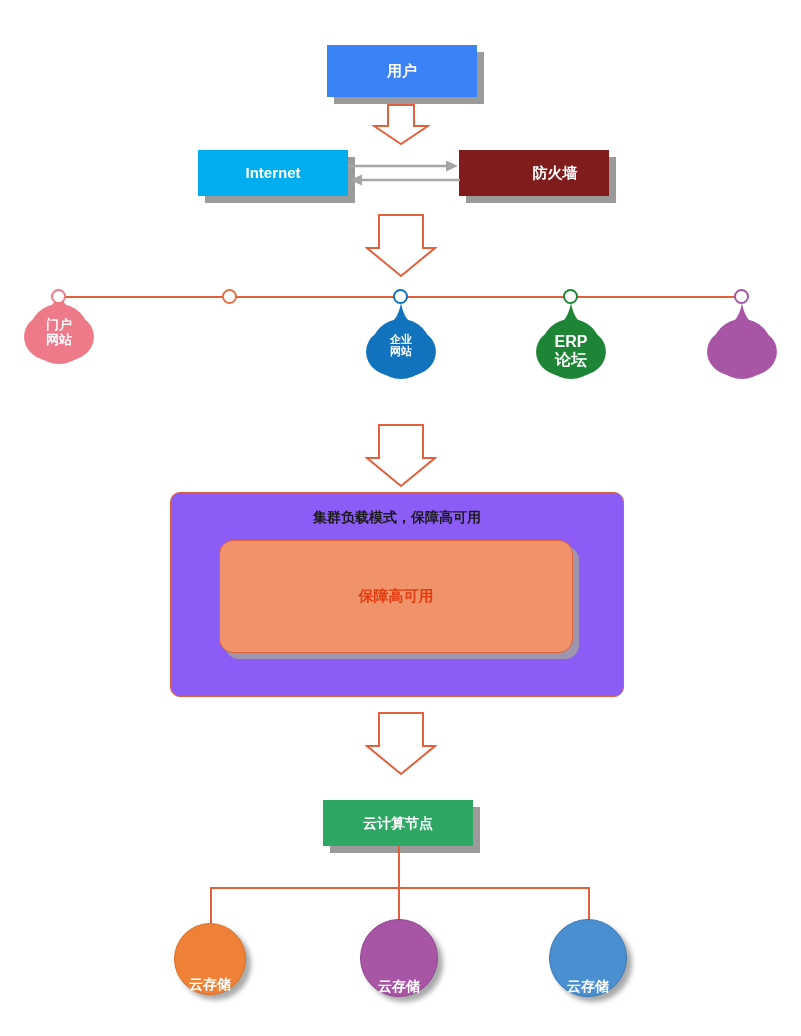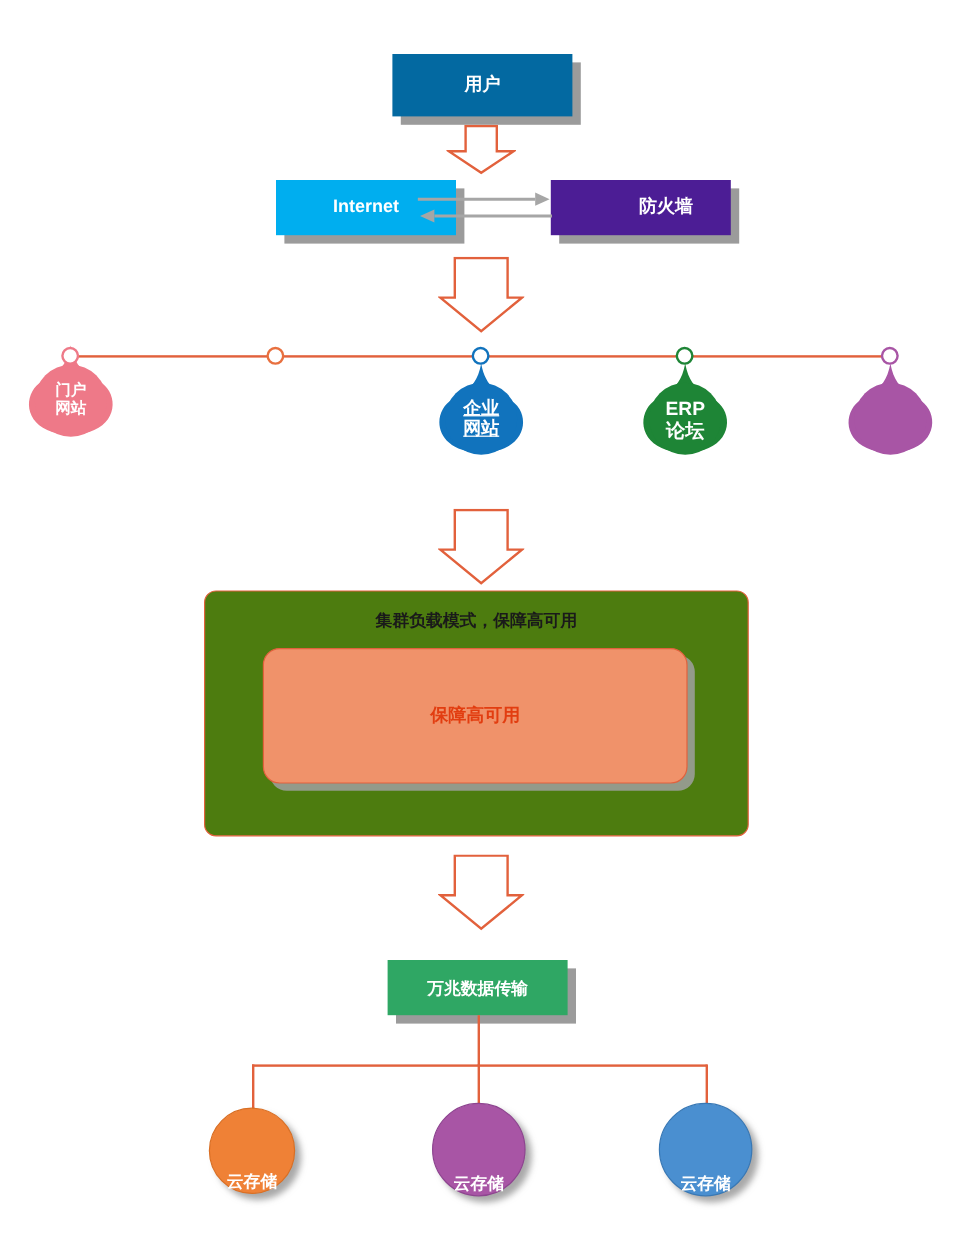--- a/index.html
+++ b/index.html
@@ -25,23 +25,23 @@
     display: flex;
     align-items: center;
     justify-content: center;
     color: #ffffff;
     font-weight: bold;
     box-shadow: 7px 7px 0 0 rgba(150,150,150,0.95);
     box-sizing: border-box;
     text-align: center;
     line-height: 1.15;
   }
-  .box-user      { background: #0369a1; }
+  .box-user      { background: #3b82f6; }
   .box-internet  { background: #00aeef; }
-  .box-firewall  { background: #4c1d95; padding-left: 42px; }
+  .box-firewall  { background: #7f1d1d; padding-left: 42px; }
   .box-transfer  { background: #2fa764; }
 
   
   .block-arrow { position: absolute; }
 
   
   .rail {
     position: absolute;
     background: #e2613c;
     height: 2px;
@@ -61,21 +61,21 @@
     border-radius: 50%;
     background: #ffffff;
     box-sizing: border-box;
   }
 
   
   .cluster-outer {
     position: absolute;
     border: 1.6px solid #e2613c;
     border-radius: 10px;
-    background: #4d7c0f;
+    background: #8b5cf6;
     box-sizing: border-box;
   }
   .cluster-title {
     position: absolute;
     width: 100%;
     text-align: center;
     color: #1a1a1a;
     font-weight: bold;
   }
   .cluster-inner {
@@ -116,21 +116,21 @@
 <div id="canvas">
 
   <div class="flat-box box-user" style="left:327px; top:45px; width:150px; height:52px; font-size:15px;">
     <span>用户</span>
   </div>
 
   <svg class="block-arrow" style="left:372px; top:104px;" width="58" height="42" viewBox="0 0 58 42">
     <polygon points="16,1 42,1 42,22 56,22 29,40 2,22 16,22" fill="#ffffff" stroke="#e2613c" stroke-width="2"></polygon>
   </svg>
 
-  <div class="flat-box box-internet" style="left:198px; top:150px; width:150px; height:46px; font-size:15px;margin-left:32px;">
+  <div class="flat-box box-internet" style="left:198px; top:150px; width:150px; height:46px; font-size:15px;">
     <span>Internet</span>
   </div>
 
   <div class="flat-box box-firewall" style="left:459px; top:150px; width:150px; height:46px; font-size:15px;">
     <span>防火墙</span>
   </div>
 
   <svg class="abs" style="left:348px; top:158px;" width="112" height="34" viewBox="0 0 112 34">
     <g>
       <line x1="0" y1="8" x2="98" y2="8" stroke="#a6a6a6" stroke-width="2.4"></line>
@@ -159,21 +159,21 @@
   </div>
   <div class="ring" style="left:51px; top:289px; width:15px; height:15px; border:2.4px solid #ee7988;"></div>
 
   <div class="ring" style="left:222px; top:289px; width:15px; height:15px; border:2.4px solid #e8703f;"></div>
 
   <div class="pin-wrap" style="left:359px; top:297px; width:84px; height:88px;">
     <svg width="84" height="88" viewBox="0 0 84 88">
       <path d="M42 6 C47 34 66 30 74 44 C82 58 74 80 42 80 C10 80 2 58 10 44 C18 30 37 34 42 6 Z" fill="#1173bd"></path>
       <circle cx="42" cy="52" r="30" fill="#1173bd"></circle>
     </svg>
-    <div class="pin-label" style="top:36px; font-size:15px;text-decoration:underline;">
+    <div class="pin-label" style="top:36px; font-size:11px;">
       <span>企业</span><br><span>网站</span>
     </div>
   </div>
   <div class="ring" style="left:393px; top:289px; width:15px; height:15px; border:2.4px solid #1173bd;"></div>
 
   <div class="pin-wrap" style="left:529px; top:297px; width:84px; height:88px;">
     <svg width="84" height="88" viewBox="0 0 84 88">
       <path d="M42 6 C47 34 66 30 74 44 C82 58 74 80 42 80 C10 80 2 58 10 44 C18 30 37 34 42 6 Z" fill="#1e8536"></path>
       <circle cx="42" cy="52" r="30" fill="#1e8536"></circle>
     </svg>
@@ -203,21 +203,21 @@
     <div class="cluster-inner" style="left:48px; top:47px; width:354px; height:113px;">
       <span class="cluster-inner-label">保障高可用</span>
     </div>
   </div>
 
   <svg class="block-arrow" style="left:365px; top:712px;" width="72" height="64" viewBox="0 0 72 64">
     <polygon points="14,1 58,1 58,34 70,34 36,62 2,34 14,34" fill="#ffffff" stroke="#e2613c" stroke-width="2"></polygon>
   </svg>
 
   <div class="flat-box box-transfer" style="left:323px; top:800px; width:150px; height:46px; font-size:14px;">
-    <span>万兆数据传输</span>
+    <span>云计算节点</span>
   </div>
 
   <div class="connector" style="left:398px; top:846px; width:1.6px; height:42px;"></div>
   <div class="connector" style="left:210px; top:887px; width:379px; height:1.6px;"></div>
   <div class="connector" style="left:210px; top:887px; width:1.6px; height:39px;"></div>
   <div class="connector" style="left:398px; top:887px; width:1.6px; height:39px;"></div>
   <div class="connector" style="left:588px; top:887px; width:1.6px; height:39px;"></div>
 
   <div class="store-circle" style="left:174px; top:923px; width:72px; height:72px; background:#ef8136; border:1.5px solid #d96f24;">
     <span>云存储</span>

